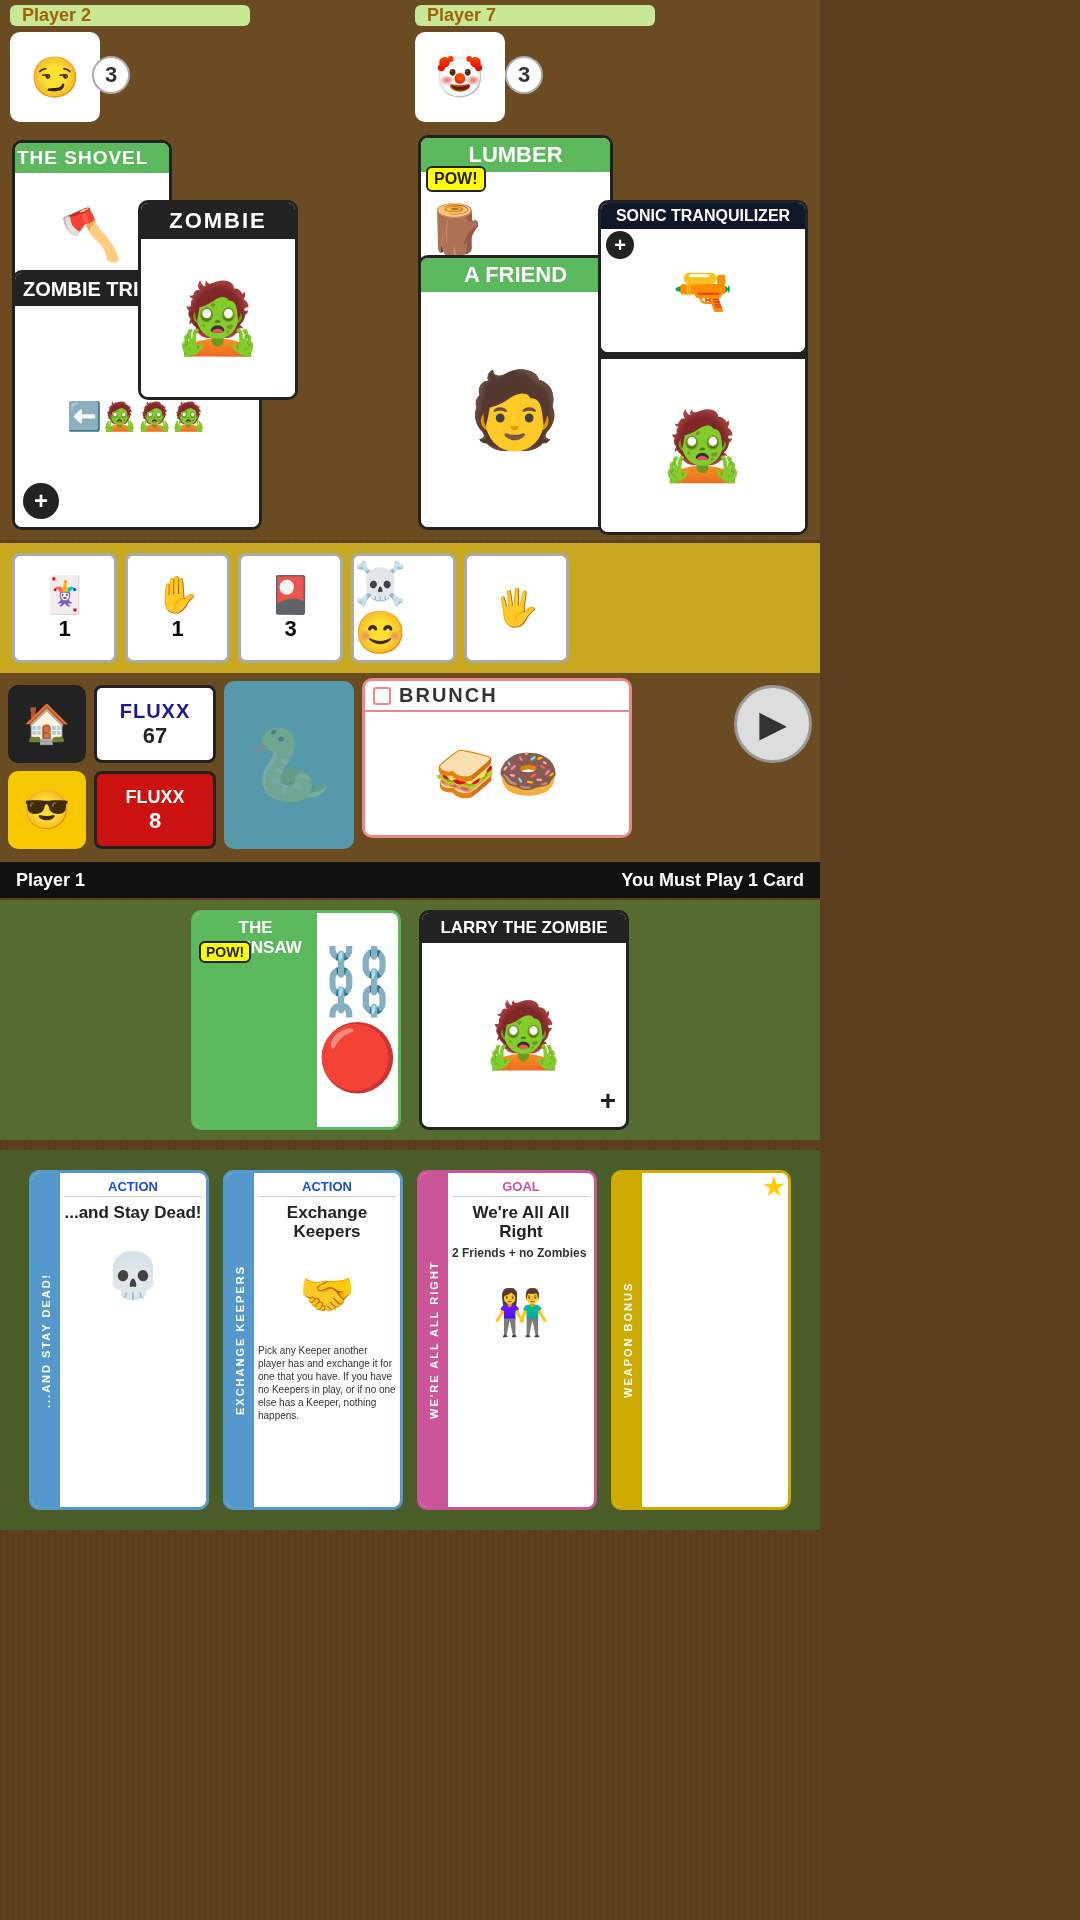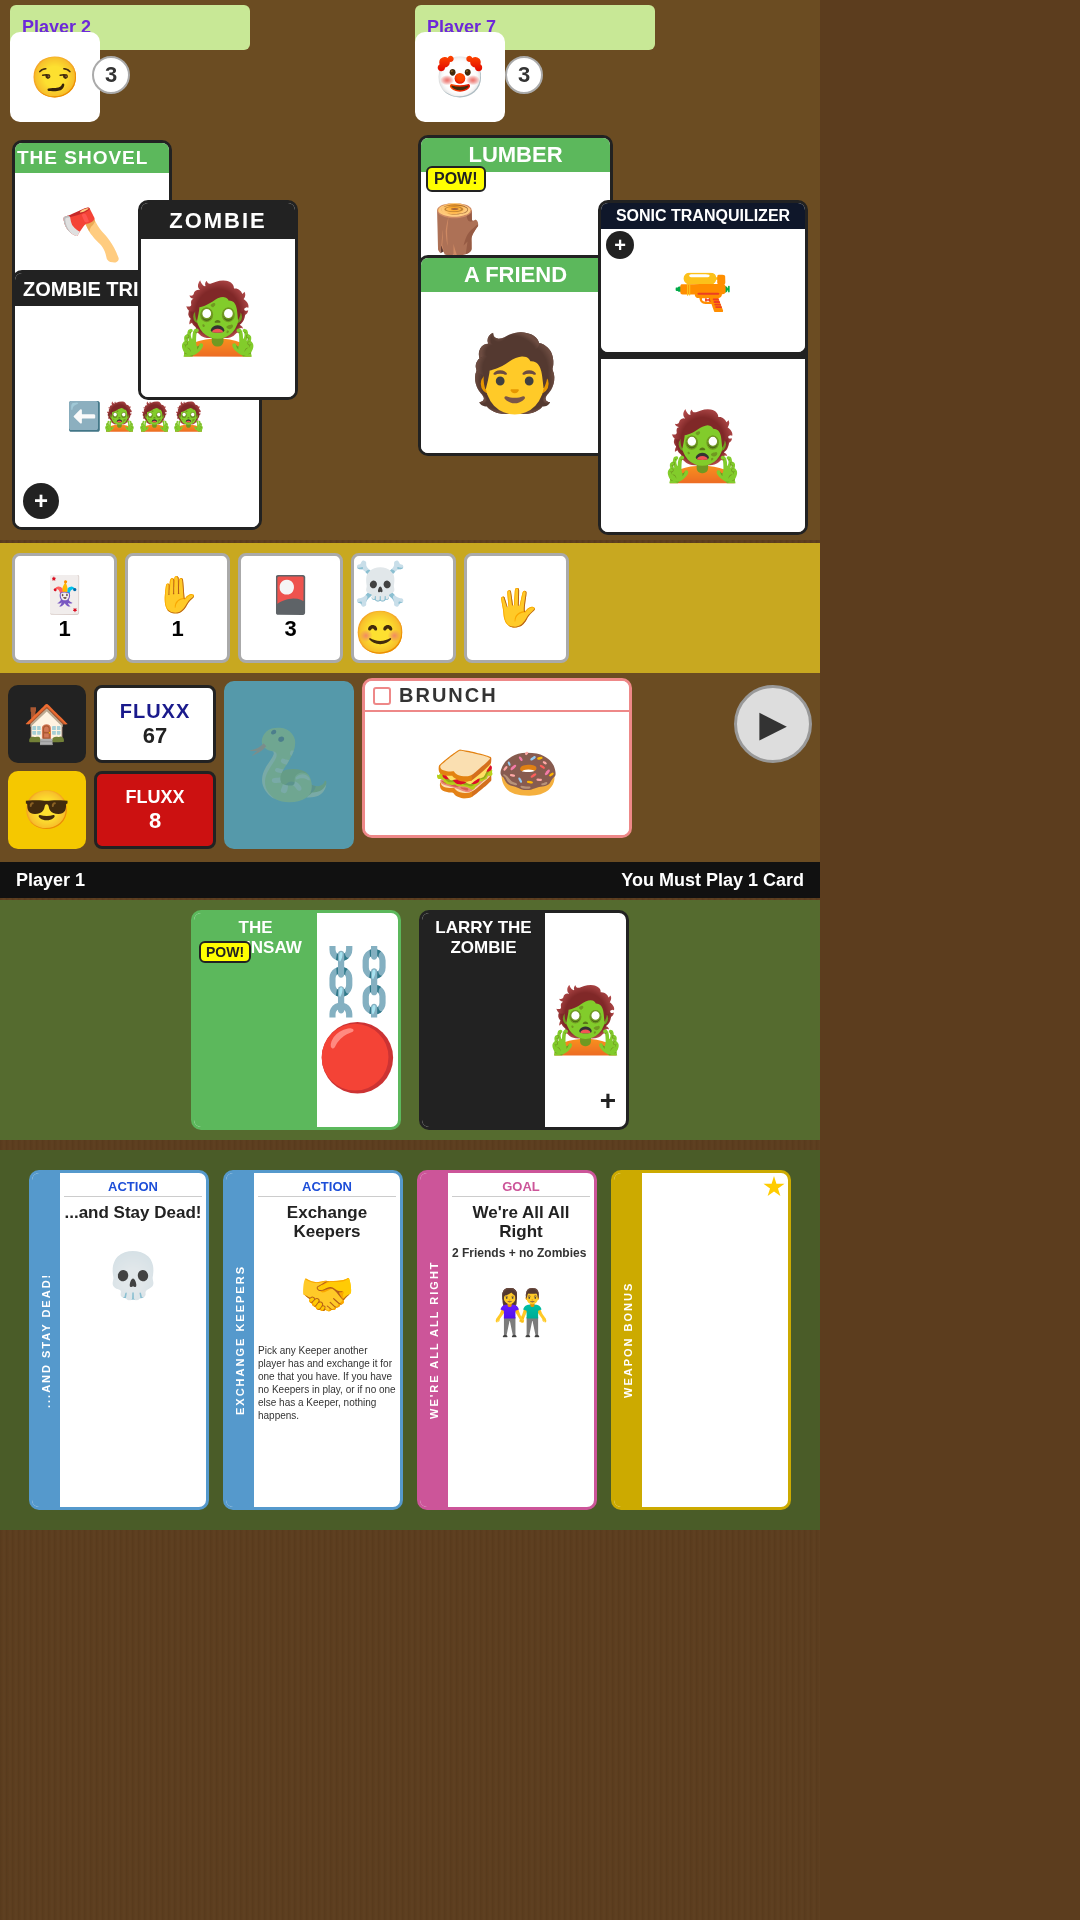--- a/index.html
+++ b/index.html
@@ -38,24 +38,24 @@
       background: #6b4c22;
       z-index: 1;
     }
 
     
     .player-name-bar {
       position: absolute;
       top: 0;
       background: #c8e896;
       border-radius: 6px;
-      padding: 12px 12px;
+      padding: 0 12px;
       font-weight: bold;
       font-size: 18px;
-      color: #6d28d9;
+      color: #a16207;
     }
     .player2-bar { left: 10px; top: 5px; width: 240px; }
     .player3-bar { left: 415px; top: 5px; width: 240px; }
 
     
     .player-avatar {
       position: absolute;
       width: 90px;
       height: 90px;
       border-radius: 10px;
@@ -228,21 +228,21 @@
       border-radius: 6px;
       padding: 2px 6px;
       font-weight: 900;
       font-size: 16px;
       color: #222;
     }
 
     
     .card-friend {
       left: 418px; top: 255px;
-      width: 195px; height: 201px;
+      width: 195px; height: 275px;
       z-index: 10;
     }
     .card-friend .card-title {
       background: #5cb85c;
       color: #fff;
       font-weight: 900;
       font-size: 22px;
       text-align: center;
       width: 100%;
       padding: 4px;
@@ -578,20 +578,21 @@
       color: #222;
     }
 
     
     .card-larry {
       width: 210px; height: 220px;
       background: #fff;
       border: 3px solid #222;
       border-radius: 10px;
       display: flex;
+      flex-direction: column;
       overflow: hidden;
       position: relative;
     }
     .card-larry .l-title {
       background: #222;
       color: #fff;
       font-weight: 900;
       font-size: 17px;
       text-align: center;
       padding: 5px;

